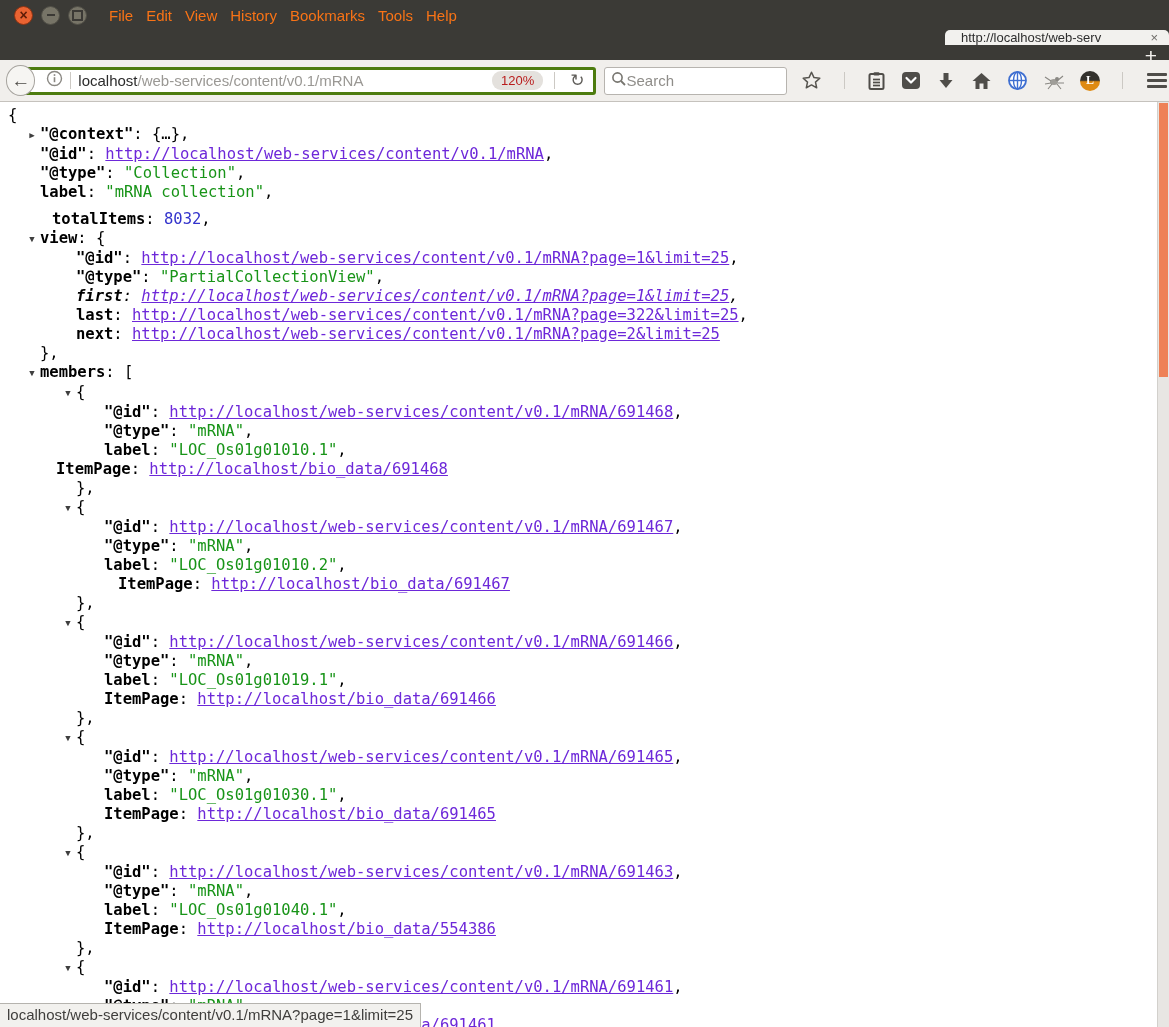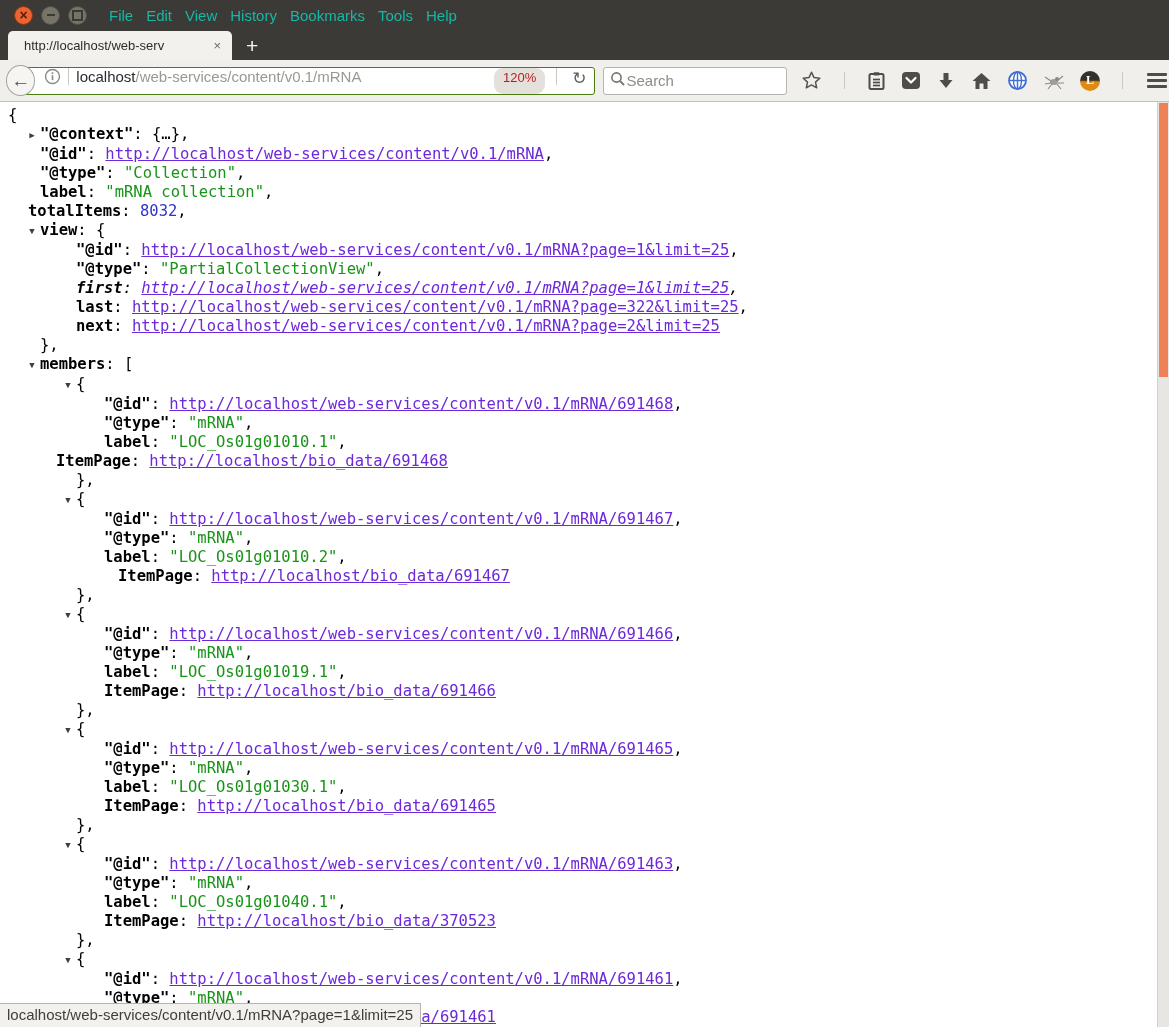--- a/index.html
+++ b/index.html
@@ -8,35 +8,35 @@
 
   
   .titlebar { position:absolute; top:0; left:0; right:0; height:30px; background:#3b3a36; display:flex; align-items:center; }
   .winbtns { display:flex; gap:8px; margin-left:14px; }
   .wbtn { width:19px; height:19px; border-radius:50%; display:flex; align-items:center; justify-content:center; }
   .wbtn.close { background:#ea6332; border:1px solid #8e3312; color:#5e1c07; font-size:14px; font-weight:bold; line-height:1; }
   .wbtn.min, .wbtn.max { background:#777467; border:1px solid #514f47; }
   .wbtn.min::after { content:""; width:8px; height:2px; background:#3b3935; }
   .wbtn.max::after { content:""; width:7px; height:7px; border:2px solid #3b3935; }
   .menu { display:flex; gap:13px; margin-left:22px; }
-  .menu span { color:#14b8a6; font-size:15px; cursor:default; }
-
-  
-  .tabbar { position:absolute; top:30px; left:0; right:0; height:30px; background:#3b3a36; display:flex; align-items:flex-end; }
+  .menu span { color:#f97316; font-size:15px; cursor:default; }
+
+  
+  .tabbar { position:absolute; top:30px; left:0; right:0; height:30px; background:#3b3a36; display:flex; align-items:flex-end;flex-direction:column; }
   .tab { width:224px; height:29px; margin-left:8px; background:#f2f1ee; border-radius:5px 5px 0 0; display:flex; align-items:center; padding:0 8px 0 16px; }
   .tab-title { flex:1; font-size:13px; color:#2d2d2d; white-space:nowrap; overflow:hidden;
     -webkit-mask-image:linear-gradient(90deg,#000 85%,transparent 98%); mask-image:linear-gradient(90deg,#000 85%,transparent 98%); }
   .tab-close { color:#6f6d69; font-size:13px; padding:0 3px; }
   .newtab { color:#f4f2ef; font-size:21px; line-height:1; padding:0 12px 4px 14px; }
 
   
   .navbar { position:absolute; top:60px; left:0; right:0; height:42px; background:#f1efec; border-bottom:1px solid #c5c2bd; display:flex; align-items:center; }
   .backbtn { width:31px; height:31px; border-radius:50%; background:#f6f5f2; border:1px solid #a6a39e; color:#4c4a46;
     display:flex; align-items:center; justify-content:center; font-size:19px; line-height:1; margin-left:6px; z-index:2; }
-  .urlbar { display:flex; width:608px; height:28px; background:#fff; border:1px solid #4d7c0f; border-radius:3px; margin-left:-14px; padding-left:22px; }
+  .urlbar { display:flex; align-items:center; width:608px; height:28px; background:#fff; border:3px solid #4d7c0f; border-radius:3px; margin-left:-14px; padding-left:22px; }
   .sep-v { width:1px; height:17px; background:#ccc9c4; margin:0 7px; }
   .url-text { flex:1; font-size:15px; white-space:nowrap; overflow:hidden; }
   .url-host { color:#2b2b2b; }
   .url-path { color:#9a9894; }
   .zoom-pill { background:#e4e1dd; color:#b91c1c; border-radius:9px; font-size:13px; padding:2px 9px; margin-right:4px; }
   .reload { color:#5f5d59; font-size:17px; padding:0 8px; }
   .searchbar { display:flex; align-items:center; width:194px; height:28px; background:#fff; border:1px solid #b7b4af; border-radius:3px; margin-left:8px; padding:0 6px; }
   .searchbar input { border:none; outline:none; width:140px; font-size:15px; color:#3c3a36; font-family:"Liberation Sans",sans-serif; background:transparent; }
   .searchbar input::placeholder { color:#8f8d89; }
   .navicons { display:flex; align-items:center; gap:15px; margin-left:14px; color:#4f4d49; }
@@ -180,21 +180,21 @@
         </span>
     </div>
   </div>
 
   <div class="content">
       <div class="jline" style="padding-left: 8px;"><span class="jp">{</span></div>
       <div class="jline" style="padding-left: 24px;"><span class="jtog">▶</span><span class="jk">"@context"</span><span class="jp">: {…},</span></div>
       <div class="jline" style="padding-left: 40px;"><span class="jk">"@id"</span><span class="jp">: </span><a class="jl">http://localhost/web-services/content/v0.1/mRNA</a><span class="jp">,</span></div>
       <div class="jline" style="padding-left: 40px;"><span class="jk">"@type"</span><span class="jp">: </span><span class="js">"Collection"</span><span class="jp">,</span></div>
       <div class="jline" style="padding-left: 40px;"><span class="jk">label</span><span class="jp">: </span><span class="js">"mRNA collection"</span><span class="jp">,</span></div>
-      <div class="jline" style="padding-left: 28px;"><span class="jk">totalItems</span><span class="jp">: </span><span class="jn">8032</span><span class="jp">,</span></div>
+      <div class="jline" style="padding-left: 52px; margin-top: 8px;"><span class="jk">totalItems</span><span class="jp">: </span><span class="jn">8032</span><span class="jp">,</span></div>
       <div class="jline" style="padding-left: 24px;"><span class="jtog">▼</span><span class="jk">view</span><span class="jp">: {</span></div>
       <div class="jline" style="padding-left: 76px;"><span class="jk">"@id"</span><span class="jp">: </span><a class="jl">http://localhost/web-services/content/v0.1/mRNA?page=1&amp;limit=25</a><span class="jp">,</span></div>
       <div class="jline" style="padding-left: 76px;"><span class="jk">"@type"</span><span class="jp">: </span><span class="js">"PartialCollectionView"</span><span class="jp">,</span></div>
       <div class="jline" style="padding-left: 76px; font-style: italic;"><span class="jk">first</span><span class="jp">: </span><a class="jl">http://localhost/web-services/content/v0.1/mRNA?page=1&amp;limit=25</a><span class="jp">,</span></div>
       <div class="jline" style="padding-left: 76px;"><span class="jk">last</span><span class="jp">: </span><a class="jl">http://localhost/web-services/content/v0.1/mRNA?page=322&amp;limit=25</a><span class="jp">,</span></div>
       <div class="jline" style="padding-left: 76px;"><span class="jk">next</span><span class="jp">: </span><a class="jl">http://localhost/web-services/content/v0.1/mRNA?page=2&amp;limit=25</a></div>
       <div class="jline" style="padding-left: 40px;"><span class="jp">},</span></div>
       <div class="jline" style="padding-left: 24px;"><span class="jtog">▼</span><span class="jk">members</span><span class="jp">: [</span></div>
       <div class="jline" style="padding-left: 60px;"><span class="jtog">▼</span><span class="jp">{</span></div>
       <div class="jline" style="padding-left: 104px;"><span class="jk">"@id"</span><span class="jp">: </span><a class="jl">http://localhost/web-services/content/v0.1/mRNA/691468</a><span class="jp">,</span></div>
@@ -217,21 +217,21 @@
       <div class="jline" style="padding-left: 60px;"><span class="jtog">▼</span><span class="jp">{</span></div>
       <div class="jline" style="padding-left: 104px;"><span class="jk">"@id"</span><span class="jp">: </span><a class="jl">http://localhost/web-services/content/v0.1/mRNA/691465</a><span class="jp">,</span></div>
       <div class="jline" style="padding-left: 104px;"><span class="jk">"@type"</span><span class="jp">: </span><span class="js">"mRNA"</span><span class="jp">,</span></div>
       <div class="jline" style="padding-left: 104px;"><span class="jk">label</span><span class="jp">: </span><span class="js">"LOC_Os01g01030.1"</span><span class="jp">,</span></div>
       <div class="jline" style="padding-left: 104px;"><span class="jk">ItemPage</span><span class="jp">: </span><a class="jl">http://localhost/bio_data/691465</a></div>
       <div class="jline" style="padding-left: 76px;"><span class="jp">},</span></div>
       <div class="jline" style="padding-left: 60px;"><span class="jtog">▼</span><span class="jp">{</span></div>
       <div class="jline" style="padding-left: 104px;"><span class="jk">"@id"</span><span class="jp">: </span><a class="jl">http://localhost/web-services/content/v0.1/mRNA/691463</a><span class="jp">,</span></div>
       <div class="jline" style="padding-left: 104px;"><span class="jk">"@type"</span><span class="jp">: </span><span class="js">"mRNA"</span><span class="jp">,</span></div>
       <div class="jline" style="padding-left: 104px;"><span class="jk">label</span><span class="jp">: </span><span class="js">"LOC_Os01g01040.1"</span><span class="jp">,</span></div>
-      <div class="jline" style="padding-left: 104px;"><span class="jk">ItemPage</span><span class="jp">: </span><a class="jl">http://localhost/bio_data/370523</a></div>
+      <div class="jline" style="padding-left: 104px;"><span class="jk">ItemPage</span><span class="jp">: </span><a class="jl">http://localhost/bio_data/554386</a></div>
       <div class="jline" style="padding-left: 76px;"><span class="jp">},</span></div>
       <div class="jline" style="padding-left: 60px;"><span class="jtog">▼</span><span class="jp">{</span></div>
       <div class="jline" style="padding-left: 104px;"><span class="jk">"@id"</span><span class="jp">: </span><a class="jl">http://localhost/web-services/content/v0.1/mRNA/691461</a><span class="jp">,</span></div>
       <div class="jline" style="padding-left: 104px;"><span class="jk">"@type"</span><span class="jp">: </span><span class="js">"mRNA"</span><span class="jp">,</span></div>
       <div class="jline" style="padding-left: 104px;"></div>
       <div class="jline" style="padding-left: 104px;"><span class="jk">ItemPage</span><span class="jp">: </span><a class="jl">http://localhost/bio_data/691461</a></div>
     </div>
 
   <div class="scrollbar">
     <div class="scroll-thumb"></div>

